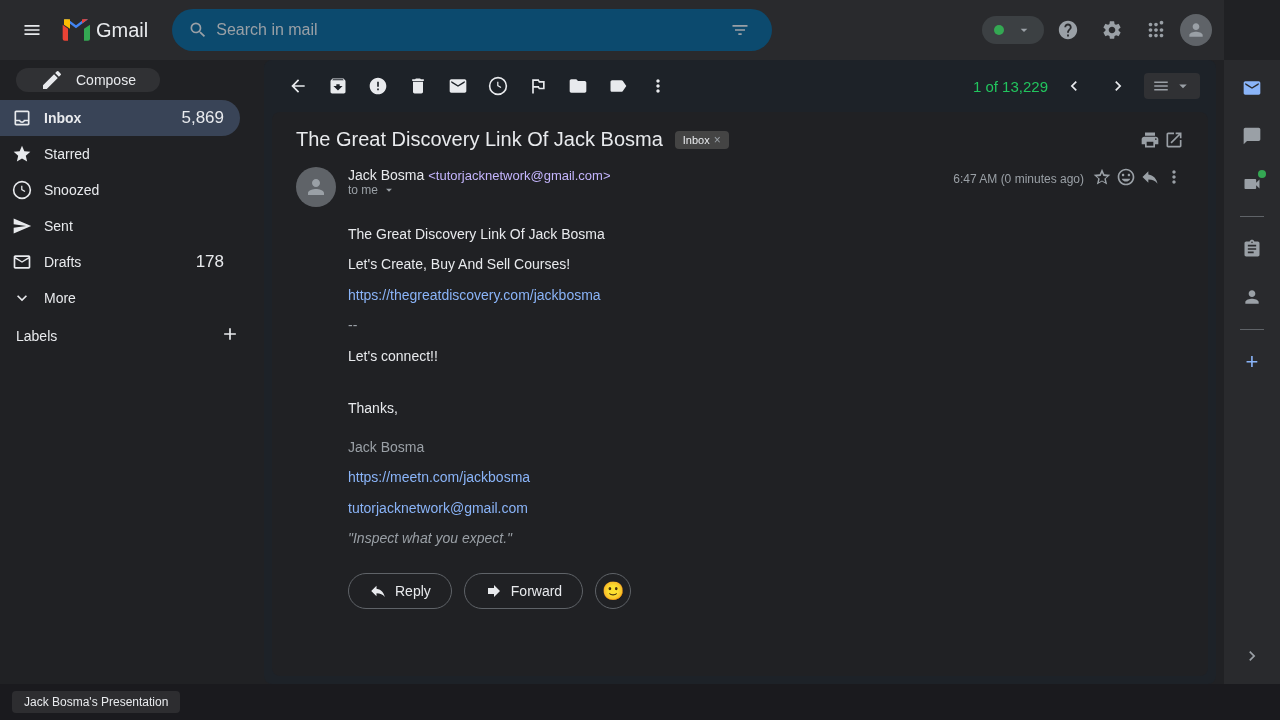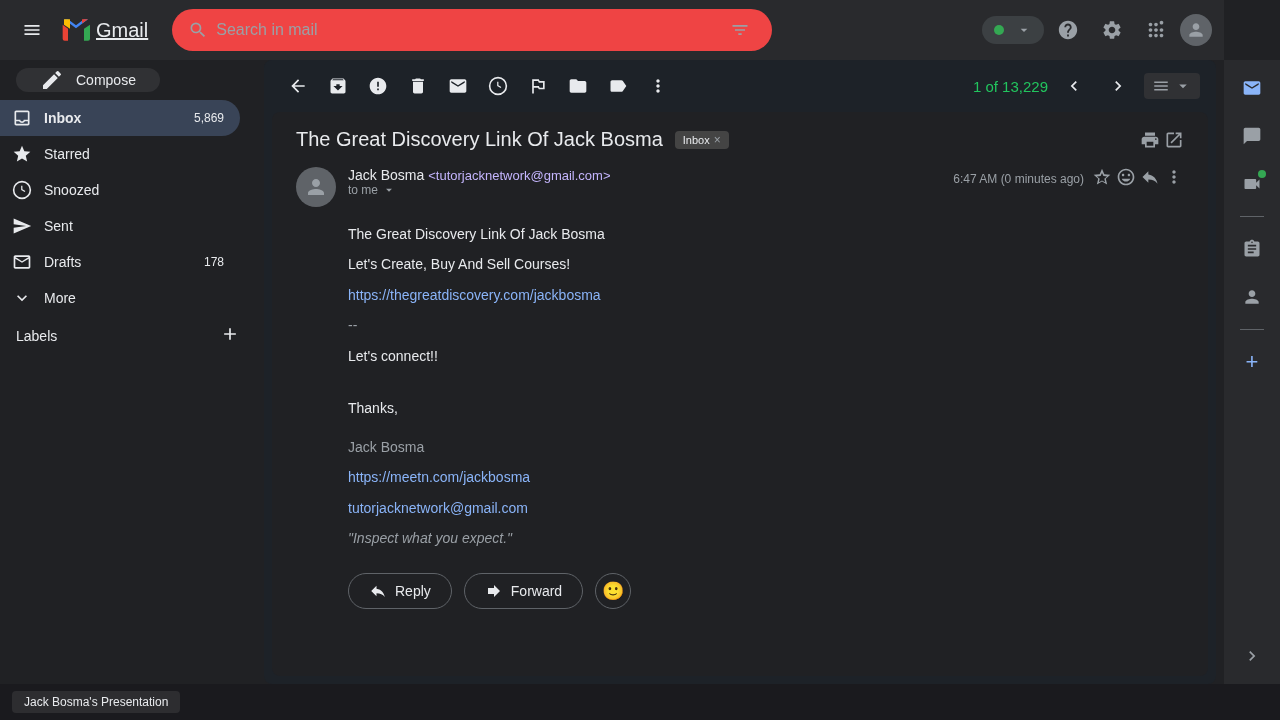--- a/index.html
+++ b/index.html
@@ -116,21 +116,21 @@
       gap: 4px;
       margin-right: 8px;
     }
 
     .search-bar-container {
       flex: 1;
       max-width: 600px;
       margin: 0 8px;
     }
     .search-bar {
-      background: #ef4444;
+      background: #0c4a6e;
       border-radius: 24px;
       display: flex;
       align-items: center;
       padding: 0 16px;
       height: 42px;
       gap: 8px;
     }
     .search-bar svg { width: 20px; height: 20px; fill: #9aa0a6; flex-shrink: 0; }
     .search-bar input {
       background: transparent;
@@ -249,21 +249,21 @@
     .nav-icon svg { width: 20px; height: 20px; fill: #e8eaed; }
     .nav-label {
       flex: 1;
       color: #e8eaed;
       font-size: 14px;
       font-weight: 500;
     }
     .nav-badge {
       background: transparent;
       color: #e8eaed;
-      font-size: 12px;
+      font-size: 17px;
       font-weight: 500;
     }
     .nav-item.active .nav-label { font-weight: 700; }
 
     .labels-header {
       display: flex;
       align-items: center;
       padding: 8px 16px;
       cursor: pointer;
     }
@@ -494,21 +494,21 @@
     </div>
 
     <div class="gmail-logo">
       <svg width="32" height="32" viewBox="0 0 48 48">
         <path fill="#EA4335" d="M6 40h6V22L4 16v21a3 3 0 003 3z"></path>
         <path fill="#34A853" d="M36 40h6a3 3 0 003-3V16l-9 6z"></path>
         <path fill="#4285F4" d="M36 8l-12 9L12 8H6l18 13.5L42 8z"></path>
         <path fill="#FBBC04" d="M6 16l9 6V8H6z"></path>
         <path fill="#EA4335" d="M42 8h-9v6l9-6z"></path>
       </svg>
-      <span style="color:#e8eaed;font-size:20px;text-decoration:underline;">Gmail</span>
+      <span style="color:#e8eaed;font-size:20px;">Gmail</span>
     </div>
 
     <div class="search-bar-container">
       <div class="search-bar">
         <svg viewBox="0 0 24 24">
             <path d="M15.5 14h-.79l-.28-.27A6.471 6.471 0 0016 9.5 6.5 6.5 0 109.5 16c1.61 0 3.09-.59 4.23-1.57l.27.28v.79l5 4.99L20.49 19l-4.99-5zm-6 0C7.01 14 5 11.99 5 9.5S7.01 5 9.5 5 14 7.01 14 9.5 11.99 14 9.5 14z"></path>
           </svg>
         <input type="text" placeholder="Search in mail" style="">
         <div class="search-filter-btn">
           <svg viewBox="0 0 24 24">

